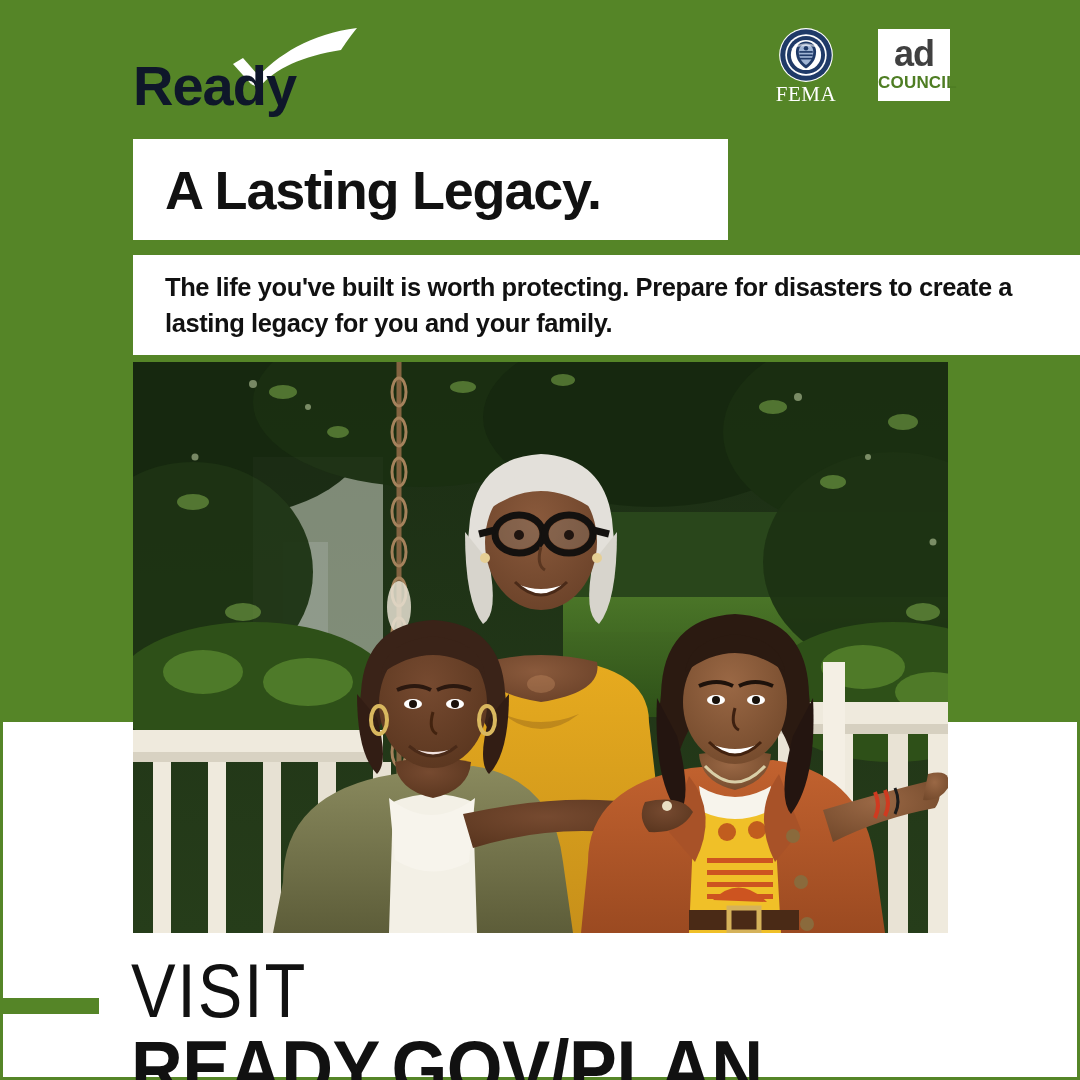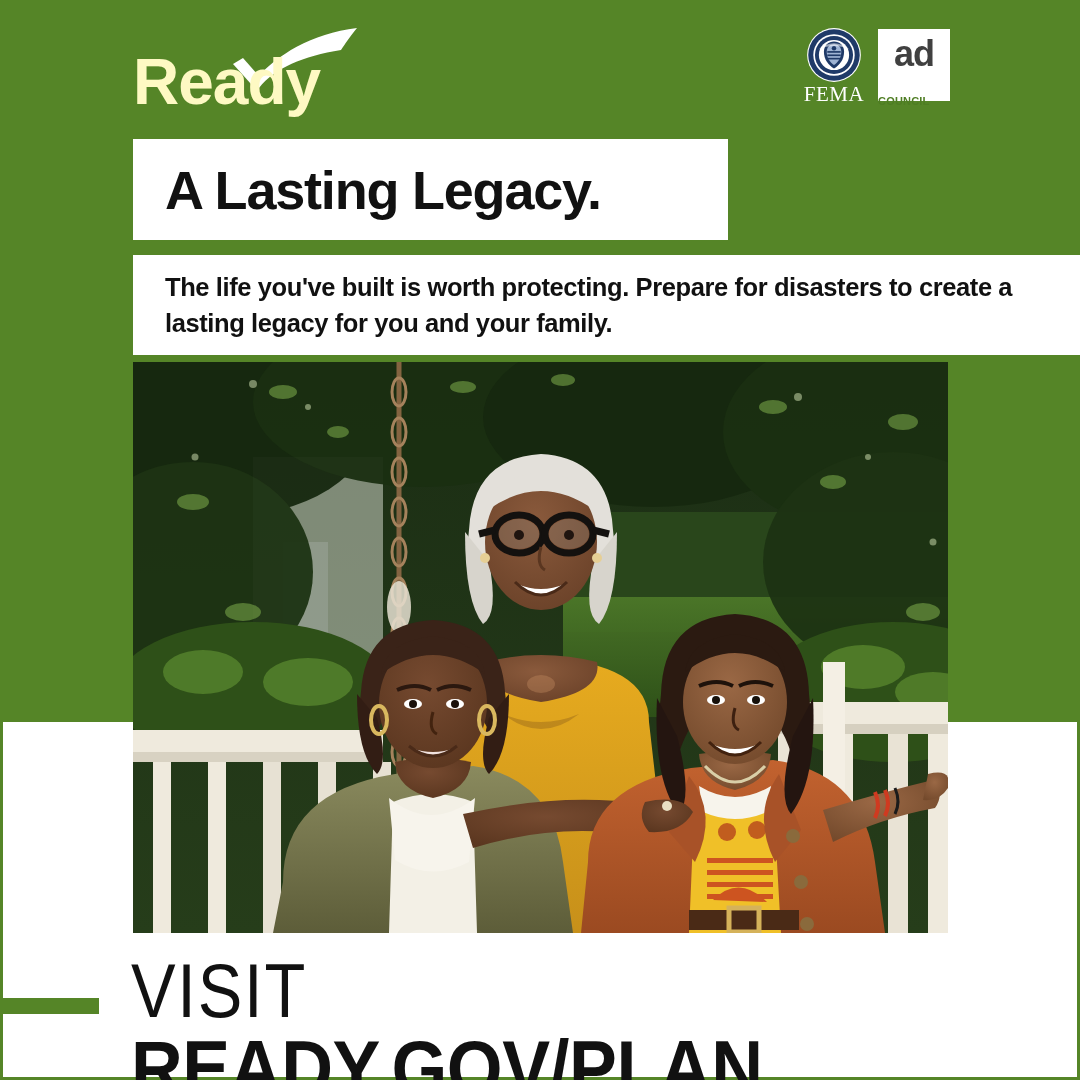--- a/index.html
+++ b/index.html
@@ -25,52 +25,51 @@
     border-bottom:3px solid #558527;
     box-sizing:border-box;
   }
 
   
   .ready-logo{
     position:absolute;left:133px;top:26px;width:240px;height:90px;
   }
   .ready-word{
     position:absolute;left:0;bottom:2px;
-    font-size:64px;font-weight:bold;color:#fef9c3;
+    font-size:56px;font-weight:bold;color:#0f172a;
     letter-spacing:-1px;line-height:1;
   }
   .ready-swoosh{
     position:absolute;left:96px;top:0px;width:140px;height:64px;
   }
 
   .fema-logo{
     position:absolute;left:773px;top:27px;width:66px;height:78px;
     text-align:center;
-    margin-left:28px;
   }
   .fema-seal{width:56px;height:56px;margin:0 auto;display:block;}
   .fema-word{
     font-family:"Liberation Serif", serif;
     font-size:21px;color:#ffffff;letter-spacing:0.5px;
     line-height:1;margin-top:1px;font-weight:normal;
   }
 
   .adcouncil-logo{
     position:absolute;left:878px;top:29px;width:72px;height:72px;
     background:#ffffff;
   }
   .ad-word{
     position:absolute;left:0;right:0;top:7px;text-align:center;
     font-size:36px;font-weight:bold;color:#404040;
     line-height:1;letter-spacing:-1px;
   }
   .council-word{
-    position:absolute;left:0;right:0;top:45px;text-align:left;
-    font-size:11px;font-weight:bold;color:#4e7d23;
-    letter-spacing:0.2px;line-height:1;margin-top:22px;
+    position:absolute;left:0;right:0;top:45px;text-align:center;
+    font-size:17px;font-weight:bold;color:#4e7d23;
+    letter-spacing:0.2px;line-height:1;
   }
 
   
   .headline-band{
     position:absolute;left:133px;top:139px;width:595px;height:101px;
     background:#ffffff;
     display:flex;align-items:center;
   }
   .headline-text{
     margin-left:32px;

